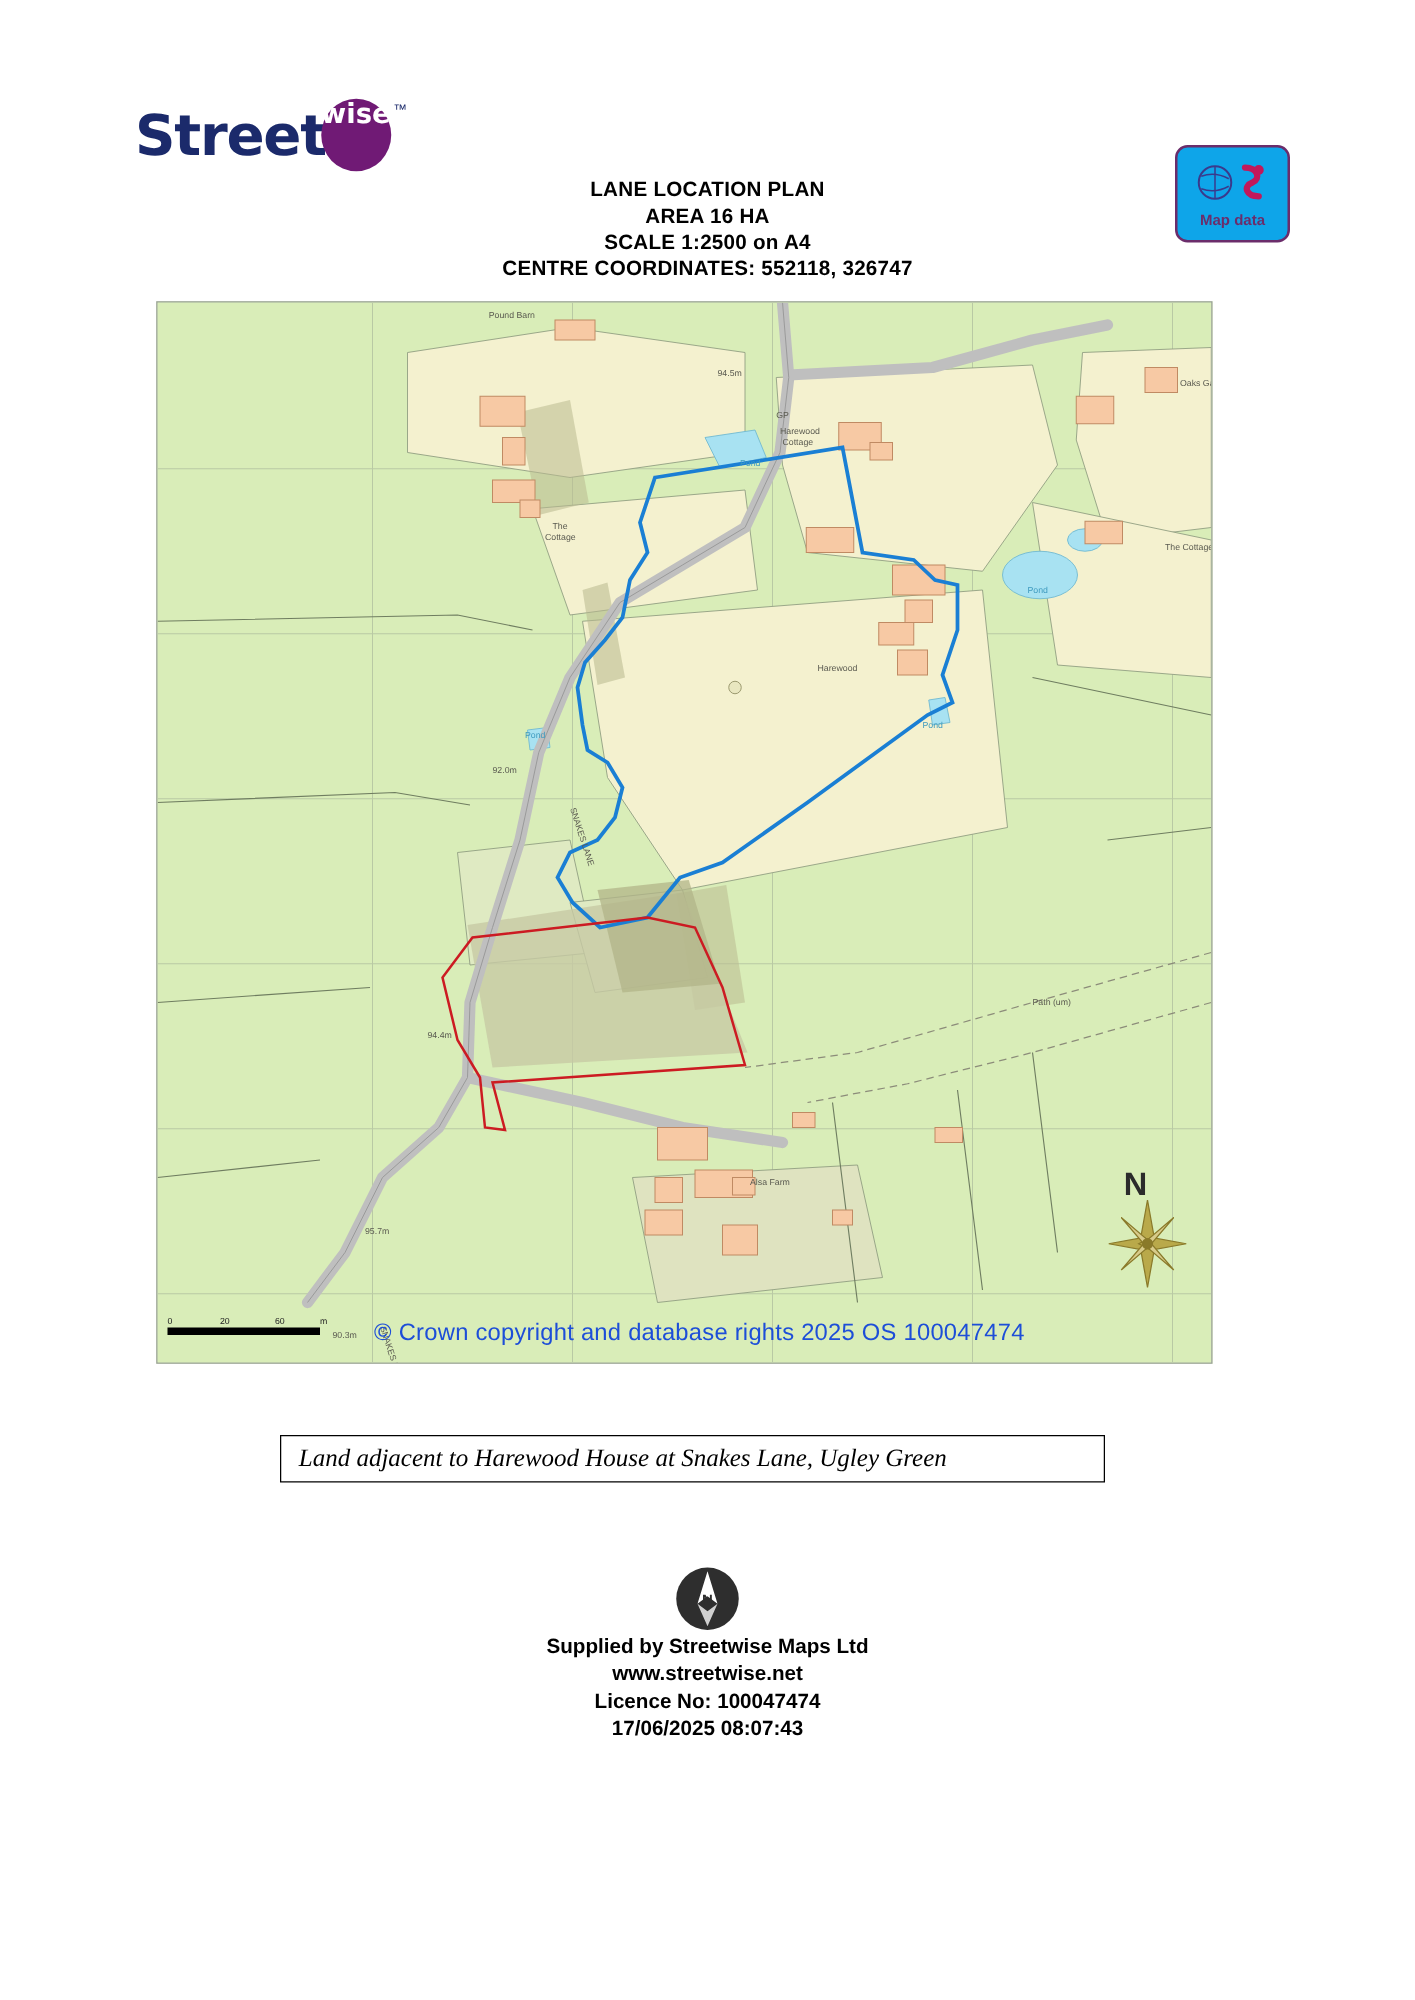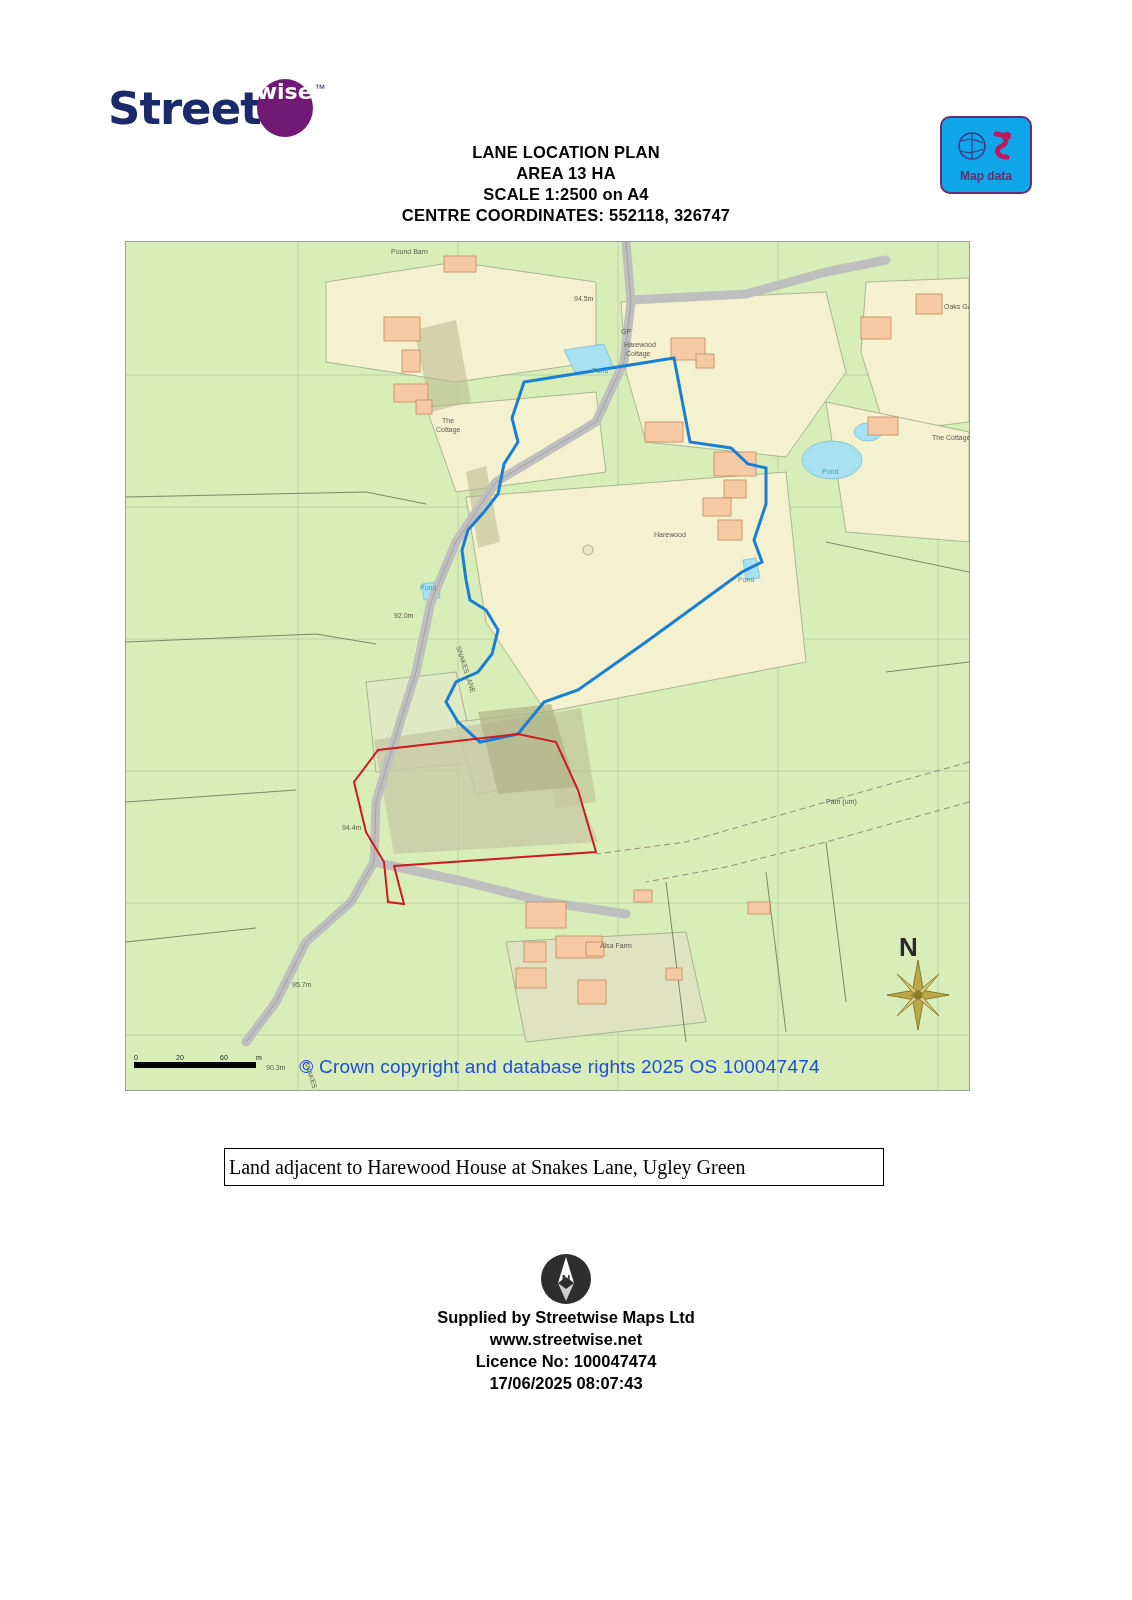--- a/index.html
+++ b/index.html
@@ -169,22 +169,23 @@
   #caption-box {
     position: absolute;
     left: 224px;
     top: 1148px;
     width: 660px;
     height: 38px;
     border: 1px solid #000;
     background: #fff;
     display: flex;
     align-items: center;
-    padding-left: 4px;
+    padding-left: 14px;
     box-sizing: border-box;
+    font-style: italic;
   }
   #caption-box .caption-text {
     font-family: "Liberation Serif", serif;
     font-size: 20px;
     color: #000;
   }
 
   
   #footer-compass {
     position: absolute;
@@ -227,21 +228,21 @@
       <path d="M20 6 L20 32" fill="none" stroke="#3a3a8c" stroke-width="1.2"></path>
       <path d="M44 7 c10 0 13 9 6 12 c-8 3 -5 11 5 11" fill="none" stroke="#c2185b" stroke-width="5" stroke-linecap="round"></path>
       <circle cx="55" cy="9" r="4" fill="#c2185b"></circle>
     </svg>
   </div>
   <div class="badge-label">Map data</div>
 </div>
 
 <div id="title-block">
   <div>LANE LOCATION PLAN</div>
-  <div>AREA 13 HA</div>
+  <div>AREA 16 HA</div>
   <div>SCALE  1:2500 on A4</div>
   <div>CENTRE COORDINATES: 552118, 326747</div>
 </div>
 
 <div id="map-frame">
   <svg id="map-svg" width="843" height="848" viewBox="0 0 843 848" xmlns="http://www.w3.org/2000/svg">
 
     <rect x="0" y="0" width="843" height="848" fill="#d9edb8"></rect>
 
     <g stroke="#b9c9a4" stroke-width="0.8" fill="none">

